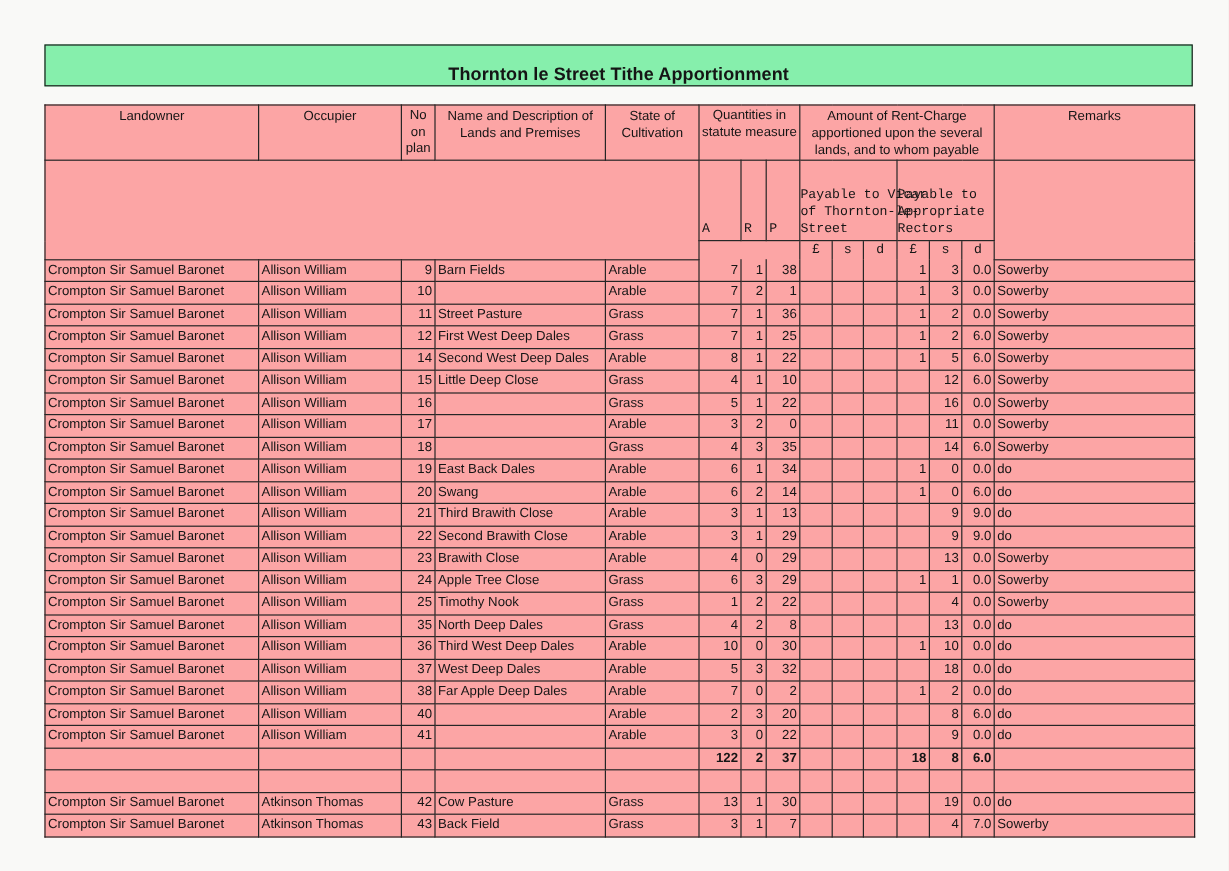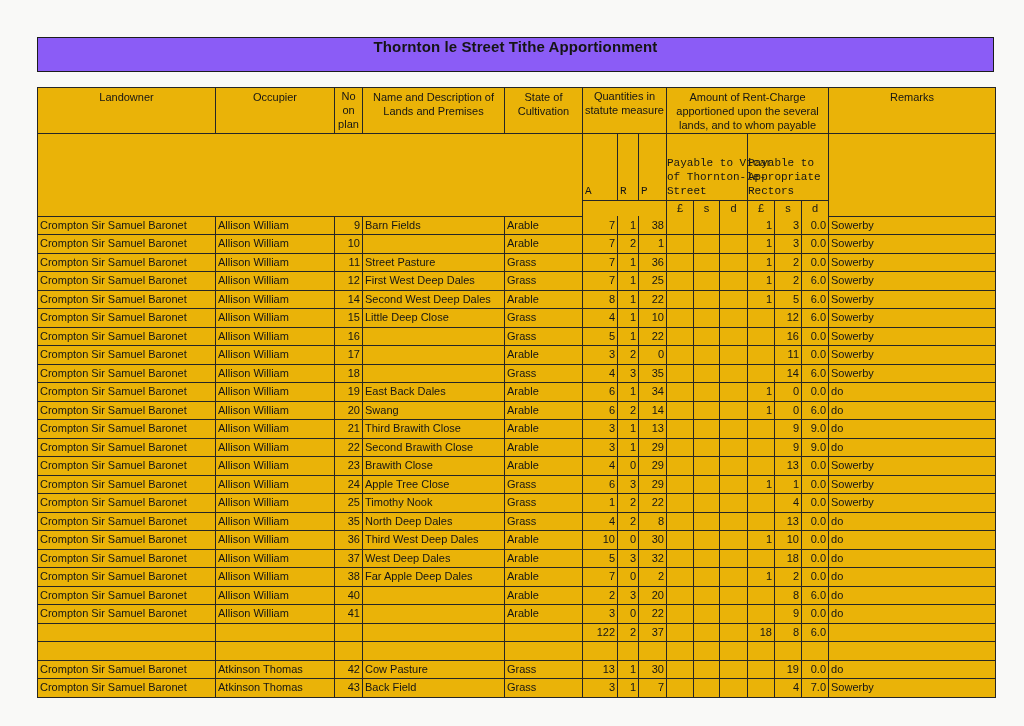--- a/index.html
+++ b/index.html
@@ -4,45 +4,45 @@
 <style>
   html, body { margin:0; padding:0; }
   body {
     width:1024px; height:726px; position:relative; overflow:hidden;
     background:#f6f6f4;
     font-family:"Liberation Sans", sans-serif; color:#151515;
   }
   .paper { position:absolute; left:0; top:0; width:1024px; height:726px; background:#f9f9f7; }
   .title-box {
     position:absolute; left:37px; top:37px; width:955px; height:33px;
-    border:1.5px solid #1c1c1c; background:#8b5cf6;
-    display:flex; align-items:flex-start; justify-content:center;
+    border:1.5px solid #1c1c1c; background:#86efac;
+    display:flex; align-items:flex-end; justify-content:center;
   }
   .title { font-weight:bold; font-size:15px; letter-spacing:0.1px; }
   table.tithe {
     position:absolute; left:37px; top:87px; width:958px;
     border-collapse:collapse; table-layout:fixed;
-    font-size:11px; background:#eab308;
+    font-size:11px; background:#fca5a5;
     border:1.5px solid #1c1c1c;
   }
   table.tithe th, table.tithe td {
     border:1px solid #262626; padding:0 2px;
     white-space:nowrap; overflow:visible; line-height:13px;
   }
   table.tithe th { font-weight:normal; }
   .ln { display:block; }
   tr.h1 th { height:43px; vertical-align:top; text-align:center; padding-top:2px; line-height:14px; }
   tr.h2 th { height:64px; vertical-align:bottom; text-align:left; padding-bottom:2px; line-height:14px;font-family:Liberation Mono, monospace; }
   tr.h3 th { height:15px; vertical-align:middle; text-align:center; border-bottom:none; padding:0; }
   th.blank-block { border-bottom:none; }
   tr.first td { border-top:none; }
   tbody td { height:17.5px; vertical-align:middle; }
   td.l { text-align:left; padding-left:1px; padding-right:0; }
   td.r { text-align:right; padding-right:1px; padding-left:0; }
-  tr.tot td { font-weight:normal; }
+  tr.tot td { font-weight:bold; }
 </style>
 </head>
 <body>
 
 <div class="paper"></div>
 
 <div class="title-box">
   <span class="title">Thornton le Street Tithe Apportionment</span>
 </div>
 

